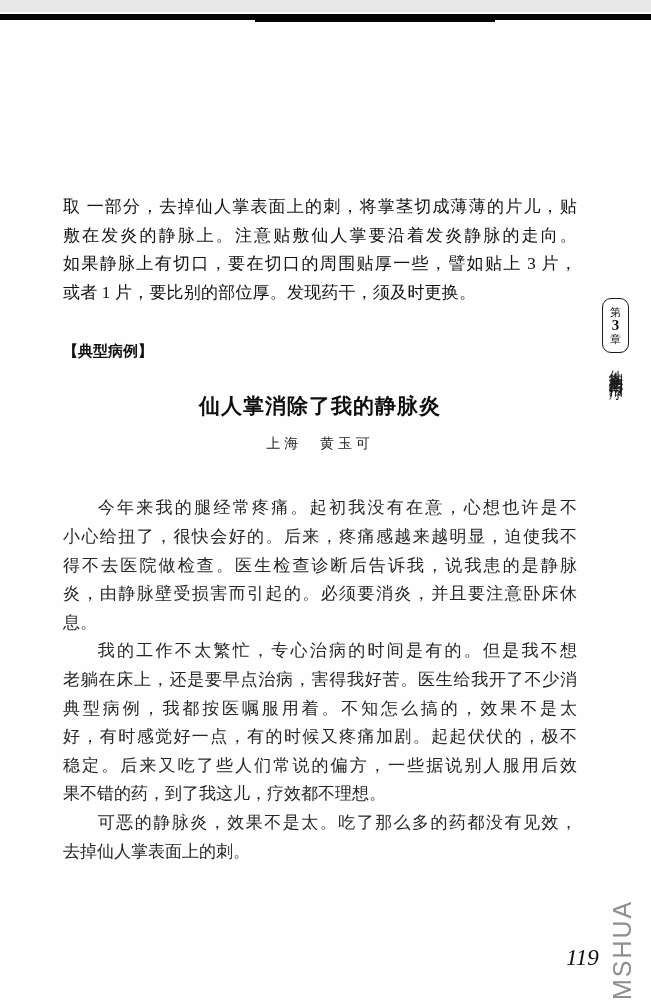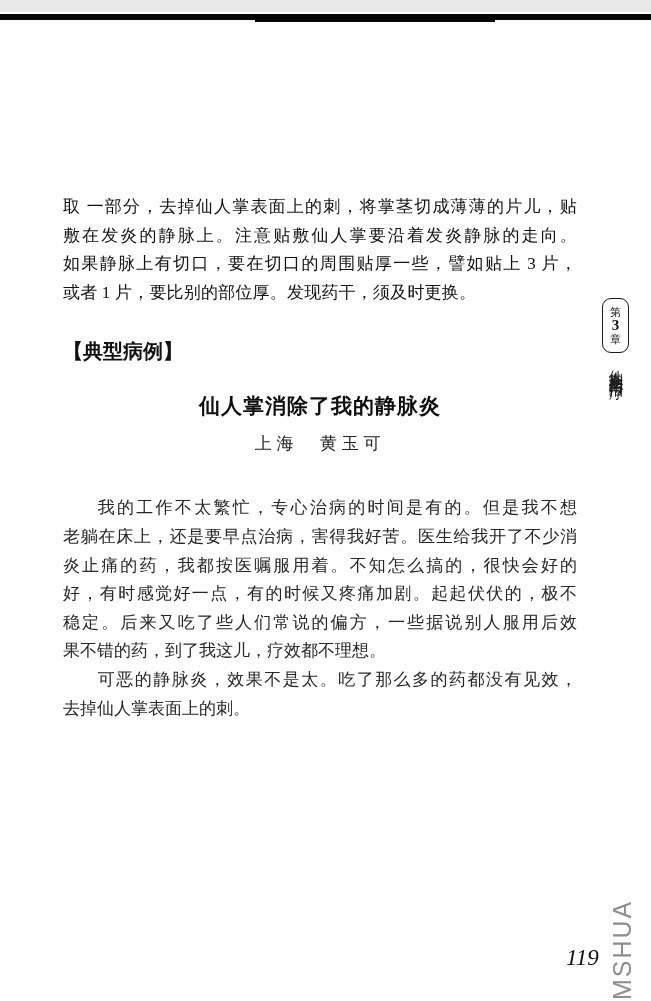--- a/index.html
+++ b/index.html
@@ -12,23 +12,23 @@
   .top-edge::after{content:"";position:absolute;top:5px;left:255px;width:240px;height:3px;background:#050505;}
 
   .content{position:absolute;left:63px;top:181px;width:514px;}
   .tline{text-align:justify;text-align-last:justify;}
   .tline.last{text-align-last:left;}
   .para{font-size:17px;line-height:28.6px;}
   .para.indent .tline:first-child{text-indent:2.05em;}
   .intro{color:#121212;letter-spacing:0.2px;}
   .story{color:#262626;}
 
-  .section-heading{margin-top:32px;font-size:20px;font-weight:bold;color:#111;line-height:24px;}
+  .section-heading{margin-top:32px;font-size:15px;font-weight:bold;color:#111;line-height:24px;}
   .article-title{margin-top:28px;font-size:21px;font-weight:bold;text-align:center;color:#0e0e0e;letter-spacing:1px;line-height:30px;}
-  .article-author{margin-top:13px;font-size:17px;text-align:center;letter-spacing:0.28em;color:#222;line-height:20px;}
+  .article-author{margin-top:13px;font-size:14px;text-align:center;letter-spacing:0.28em;color:#222;line-height:20px;}
   .story-block{margin-top:40px;}
 
   .chapter-badge{
     position:absolute;left:602px;top:286px;width:25px;height:53px;
     border:1.5px solid #1a1a1a;border-radius:9px;
     display:flex;flex-direction:column;align-items:center;justify-content:center;
     background:#fefefe;
   }
   .chapter-badge .cb-small{font-size:11px;line-height:12px;color:#111;}
   .chapter-badge .cb-num{font-size:15px;line-height:15px;font-weight:bold;color:#111;}
@@ -68,23 +68,30 @@
       </div>
 
     <div class="section-heading">【典型病例】</div>
 
     <div class="article-title">仙人掌消除了我的静脉炎</div>
 
     <div class="article-author">上海　黄玉可</div>
 
     <div class="story-block">
       <div class="para story indent">
+          <div class="tline">今年来我的腿经常疼痛。起初我没有在意，心想也许是不</div>
+          <div class="tline">小心给扭了，很快会好的。后来，疼痛感越来越明显，迫使我不</div>
+          <div class="tline">得不去医院做检查。医生检查诊断后告诉我，说我患的是静脉</div>
+          <div class="tline">炎，由静脉壁受损害而引起的。必须要消炎，并且要注意卧床休</div>
+          <div class="tline last">息。</div>
+        </div>
+      <div class="para story indent">
           <div class="tline">我的工作不太繁忙，专心治病的时间是有的。但是我不想</div>
           <div class="tline">老躺在床上，还是要早点治病，害得我好苦。医生给我开了不少消</div>
-          <div class="tline">炎止痛的药，我都按医嘱服用着。不知怎么搞的，很快会好的</div>
+          <div class="tline">典型病例，我都按医嘱服用着。不知怎么搞的，效果不是太</div>
           <div class="tline">好，有时感觉好一点，有的时候又疼痛加剧。起起伏伏的，极不</div>
           <div class="tline">稳定。后来又吃了些人们常说的偏方，一些据说别人服用后效</div>
           <div class="tline last">果不错的药，到了我这儿，疗效都不理想。</div>
         </div>
       <div class="para story indent">
           <div class="tline">可恶的静脉炎，效果不是太。吃了那么多的药都没有见效，</div>
           <div class="tline last">去掉仙人掌表面上的刺。</div>
         </div>
     </div>
 

